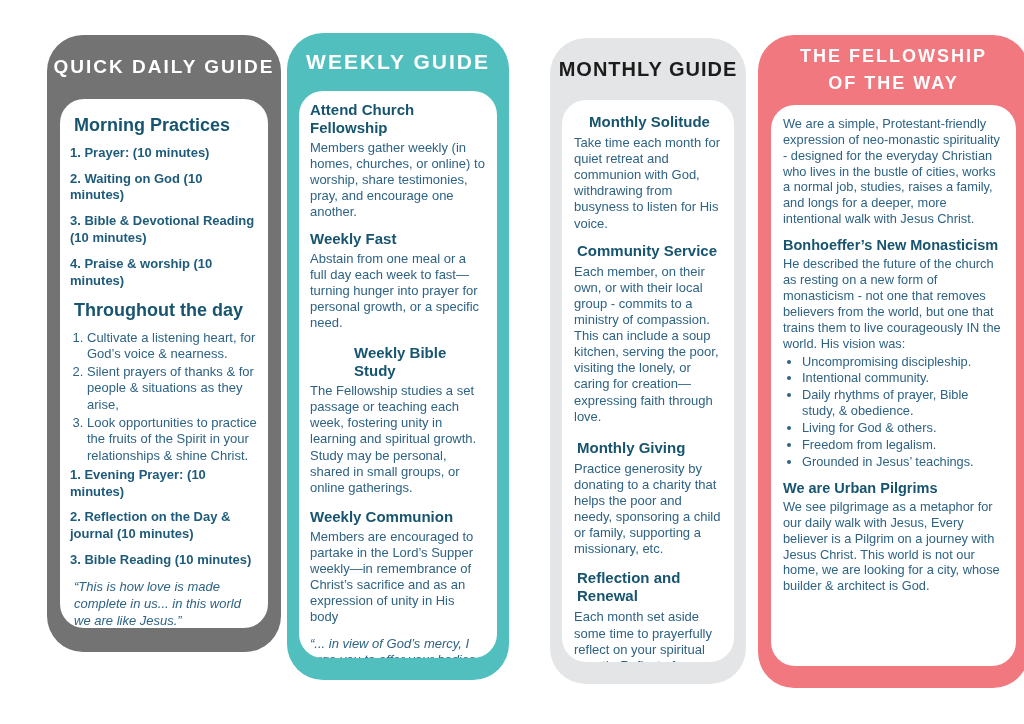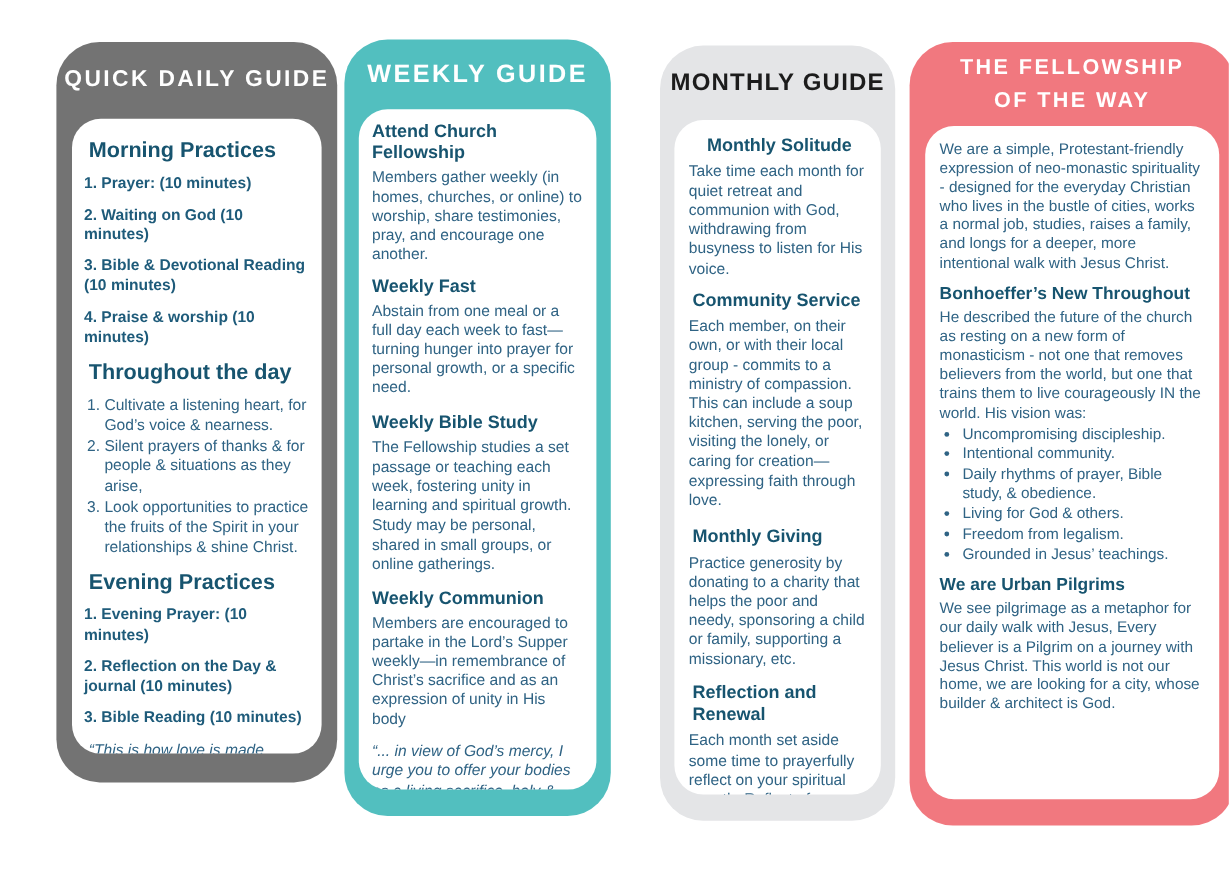--- a/index.html
+++ b/index.html
@@ -115,38 +115,37 @@
     <p class="daily-item">3. Bible &amp; Devotional Reading (10 minutes)</p>
     <p class="daily-item">4. Praise &amp; worship (10 minutes)</p>
 
     <div class="h-daily" style="margin-top:10px;">Throughout the day</div>
     <ol class="daily-ol">
       <li>Cultivate a listening heart, for God’s voice &amp; nearness.</li>
       <li>Silent prayers of thanks &amp; for people &amp; situations as they arise,</li>
       <li>Look opportunities to practice the fruits of the Spirit in your relationships &amp; shine Christ.</li>
     </ol>
 
-    <div class="h-daily" style="margin-top:10px;">Evening Practices</div>
     <p class="daily-item">1. Evening Prayer: (10 minutes)</p>
     <p class="daily-item">2. Reflection on the Day &amp; journal (10 minutes)</p>
     <p class="daily-item">3. Bible Reading (10 minutes)</p>
 
     <p class="quote"><span>“This is how love is made complete in us... in this world we are like Jesus.”</span> </p>
 
   </div>
 </section>
 
 <section class="col col-weekly">
   <div class="col-header">WEEKLY GUIDE</div>
   <div class="card">
     <div class="sec-h first">Attend Church Fellowship</div>
     <p class="sec-p">Members gather weekly (in homes, churches, or online) to worship, share testimonies, pray, and encourage one another.</p>
     <div class="sec-h">Weekly Fast</div>
     <p class="sec-p">Abstain from one meal or a full day each week to fast—turning hunger into prayer for personal growth, or a specific need.</p>
-    <div class="sec-h" style="margin-top:13px;">Weekly Bible Study</div>
+    <div class="sec-h" style="margin-top:13px;margin-left:44px;">Weekly Bible Study</div>
     <p class="sec-p">The Fellowship studies a set passage or teaching each week, fostering unity in learning and spiritual growth. Study may be personal, shared in small groups, or online gatherings.</p>
     <div class="sec-h" style="margin-top:12px;">Weekly Communion</div>
     <p class="sec-p">Members are encouraged to partake in the Lord’s Supper weekly—in remembrance of Christ’s sacrifice and as an expression of unity in His body</p>
 
     <p class="quote"><span>“... in view of God’s mercy, I urge you to offer your bodies as a living sacrifice, holy &amp; pleasing to God. This is your true &amp; proper worship.”</span><br></p>
 
   </div>
 </section>
 
 <section class="col col-monthly">
@@ -165,21 +164,21 @@
 </section>
 
 <section class="col col-fellowship">
   <div class="col-header">
     <span>THE FELLOWSHIP</span>
     <span>OF THE WAY</span>
   </div>
   <div class="card">
     <p class="fel-p">We are a simple, Protestant-friendly expression of neo-monastic spirituality - designed for the everyday Christian who lives in the bustle of cities, works a normal job, studies, raises a family, and longs for a deeper, more intentional walk with Jesus Christ.</p>
 
-    <div class="fel-h">Bonhoeffer’s New Throughout</div>
+    <div class="fel-h">Bonhoeffer’s New Monasticism</div>
     <p class="fel-p">He described the future of the church as resting on a new form of monasticism - not one that removes believers from the world, but one that trains them to live courageously IN the world. His vision was:</p>
     <ul class="fel-ul">
       <li>Uncompromising discipleship.</li>
       <li>Intentional community.</li>
       <li>Daily rhythms of prayer, Bible study, &amp; obedience.</li>
       <li>Living for God &amp; others.</li>
       <li>Freedom from legalism.</li>
       <li>Grounded in Jesus’ teachings.</li>
     </ul>
 

